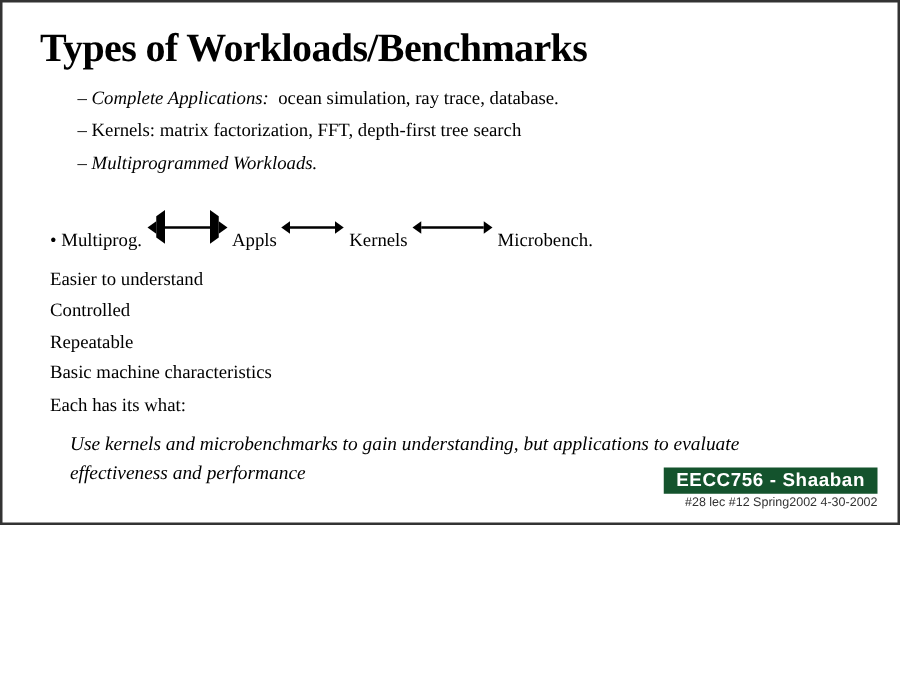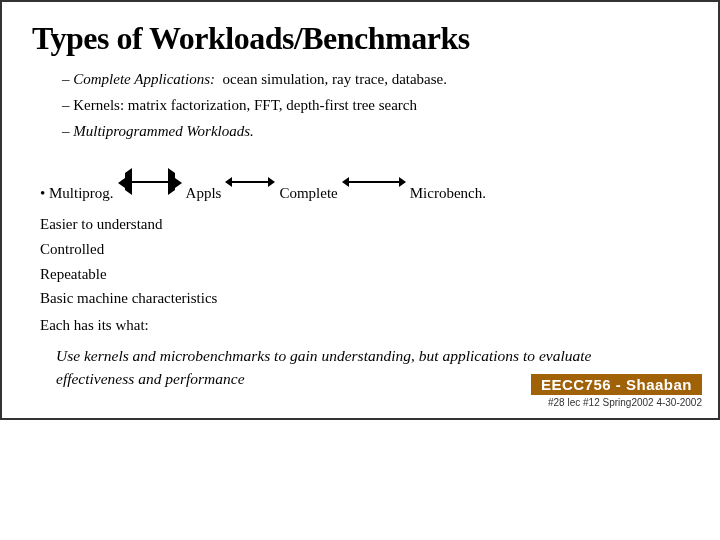--- a/index.html
+++ b/index.html
@@ -108,21 +108,21 @@
     }
     .footer {
       position: absolute;
       bottom: 10px;
       right: 16px;
       display: flex;
       flex-direction: column;
       align-items: flex-end;
     }
     .footer-badge {
-      background: #a16207;
+      background: #14532d;
       color: #fff;
       font-size: 15px;
       font-weight: bold;
       padding: 2px 10px;
       letter-spacing: 0.5px;
       font-family: Arial, sans-serif;
     }
     .footer-sub {
       font-size: 10px;
       color: #333;
@@ -153,21 +153,21 @@
       <span class="arrow-head-left" style="display:inline-block;border-top:5px solid transparent;border-bottom:5px solid transparent;border-right:7px solid #000;"></span>
       <span class="arrow-line" style="width:36px;"></span>
       <span class="arrow-head-right" style="display:inline-block;border-top:5px solid transparent;border-bottom:5px solid transparent;border-left:7px solid #000;"></span>
     </span>
     <span class="arrow-label">Appls</span>
     <span class="double-arrow">
       <span style="display:inline-block;border-top:5px solid transparent;border-bottom:5px solid transparent;border-right:7px solid #000;"></span>
       <span class="arrow-line" style="width:36px;"></span>
       <span style="display:inline-block;border-top:5px solid transparent;border-bottom:5px solid transparent;border-left:7px solid #000;"></span>
     </span>
-    <span class="arrow-label">Complete</span>
+    <span class="arrow-label">Kernels</span>
     <span class="double-arrow">
       <span style="display:inline-block;border-top:5px solid transparent;border-bottom:5px solid transparent;border-right:7px solid #000;"></span>
       <span class="arrow-line" style="width:50px;"></span>
       <span style="display:inline-block;border-top:5px solid transparent;border-bottom:5px solid transparent;border-left:7px solid #000;"></span>
     </span>
     <span class="arrow-label">Microbench.</span>
   </div>
 
   <div class="two-col">
     <div class="col-right">

